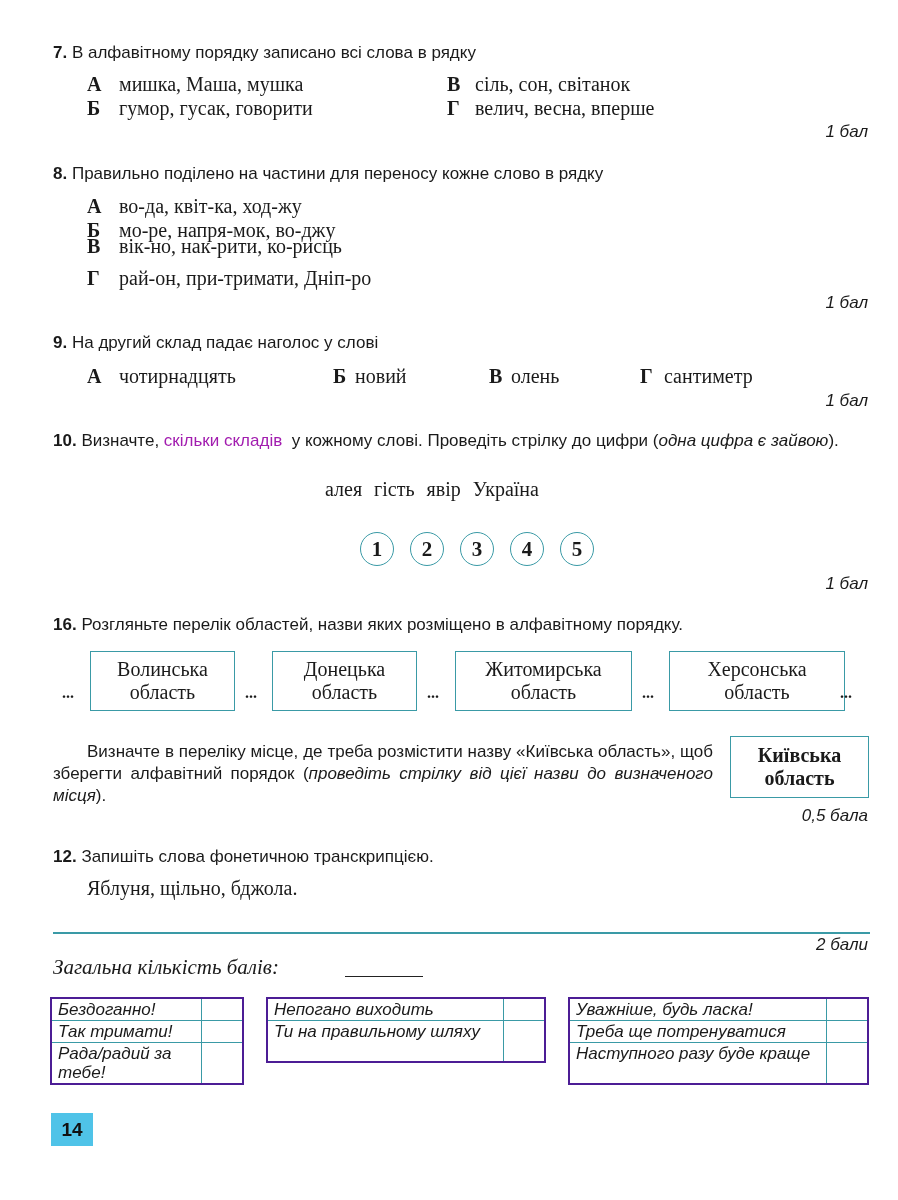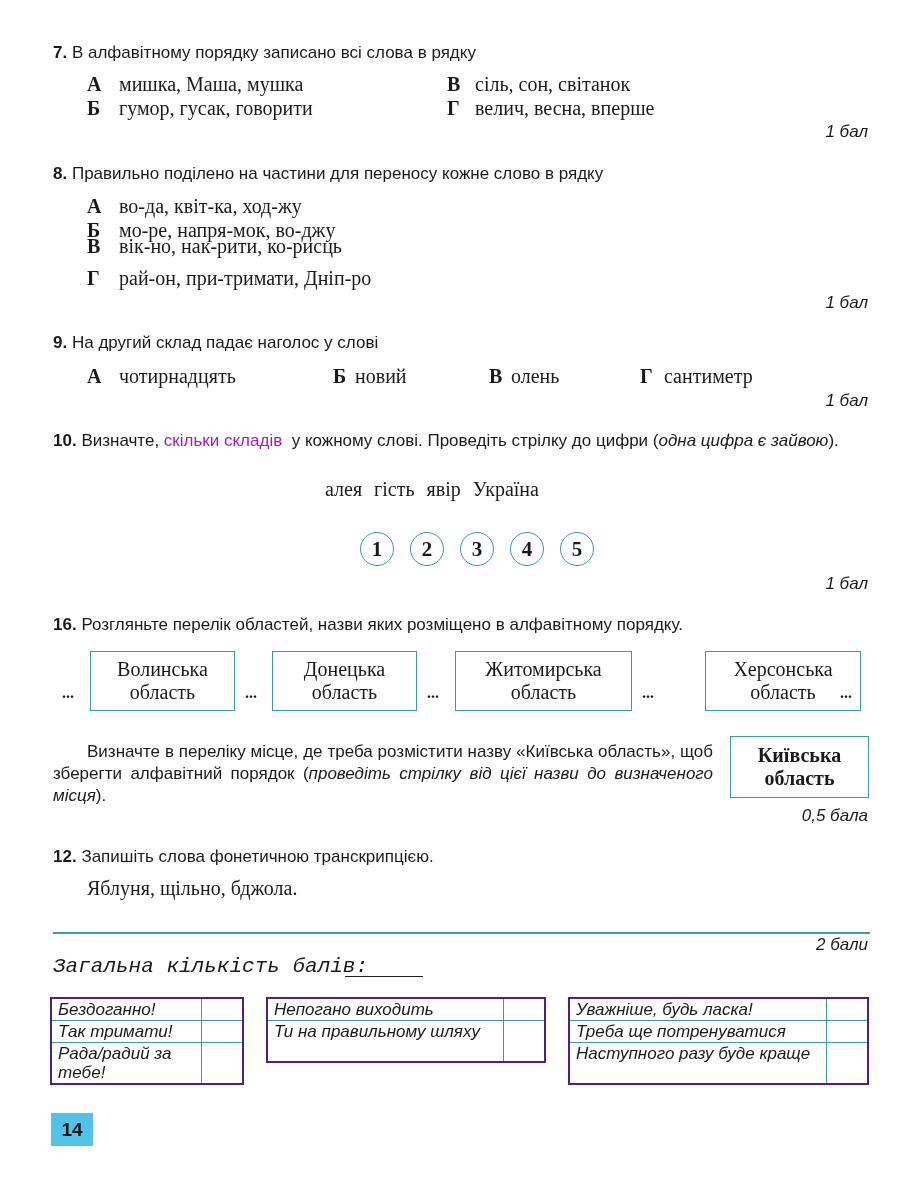--- a/index.html
+++ b/index.html
@@ -1,18 +1,18 @@
 <!DOCTYPE html>
 <html><head>
 <meta charset="utf-8">
 <style>
   html, body { margin: 0; padding: 0; background: #ffffff; }
   body { width: 898px; height: 1200px; position: relative; overflow: hidden; color: #1a1a1a; }
   .sans { font-family: "Liberation Sans", sans-serif; }
-  .serif { font-family: Liberation Mono, monospace; }
+  .serif { font-family: Liberation Serif, serif; }
   .abs { position: absolute; }
 
   .q-head { font-family: "Liberation Sans", sans-serif; font-size: 17px; line-height: 22px; }
   .q-num { font-weight: bold; }
   .opt { font-family: "Liberation Serif", serif; font-size: 20px; line-height: 24px; }
   .opt .letter { font-weight: bold; display: inline-block; width: 32px; }
   .points { font-family: "Liberation Sans", sans-serif; font-style: italic; font-size: 17px; right: 30px; text-align: right; }
   .accent-text { color: #a21caf; }
 
   .circle {
@@ -100,21 +100,21 @@
 <div class="abs region-box" style="left:272px; top:651px; width:145px; height:60px;">
   <span>Донецька</span>
   <span>область</span>
 </div>
 <div class="abs dots" style="left:427px; top:684px;">...</div>
 <div class="abs region-box" style="left:455px; top:651px; width:177px; height:60px;">
   <span>Житомирська</span>
   <span>область</span>
 </div>
 <div class="abs dots" style="left:642px; top:684px;">...</div>
-<div class="abs region-box" style="left:669px; top:651px; width:156px; height:60px;margin-left:36px;">
+<div class="abs region-box" style="left:669px; top:651px; width:176px; height:60px;">
   <span>Херсонська</span>
   <span>область</span>
 </div>
 <div class="abs dots" style="left:840px; top:684px;">...</div>
 
 <div class="abs q-head" style="left:53px; top:741px; width:660px; text-indent:34px; text-align:justify;">
   <span>Визначте в переліку місце, де треба розмістити назву «Київська область», щоб зберегти алфавітний порядок (</span><span style="font-style:italic">проведіть стрілку від цієї назви до визначеного місця</span><span>).</span>
 </div>
 <div class="abs region-box" style="left:730px; top:736px; width:139px; height:62px; font-weight:bold;">
   <span>Київська</span>

